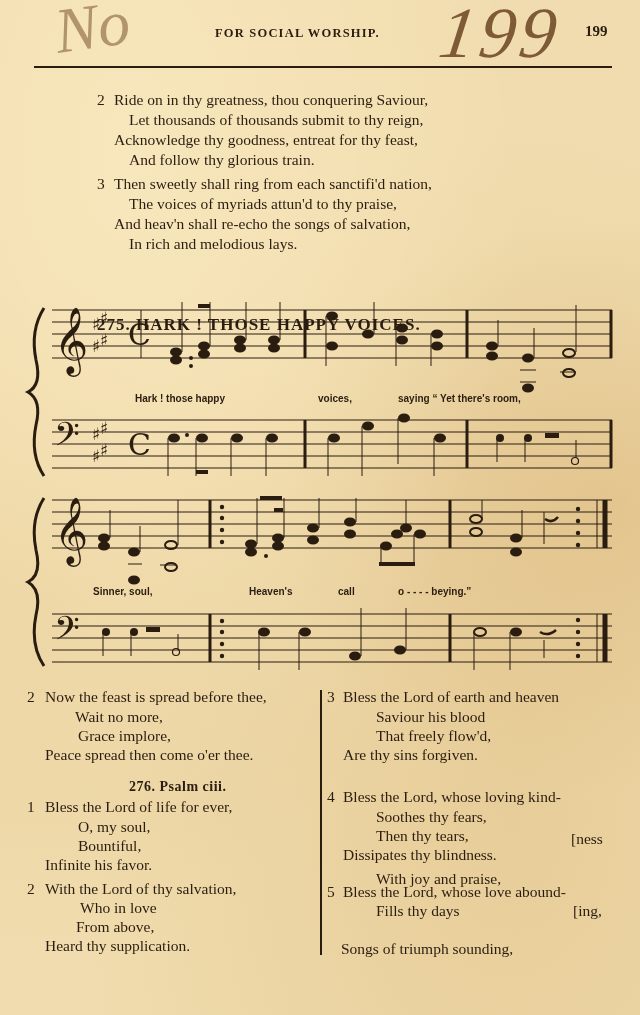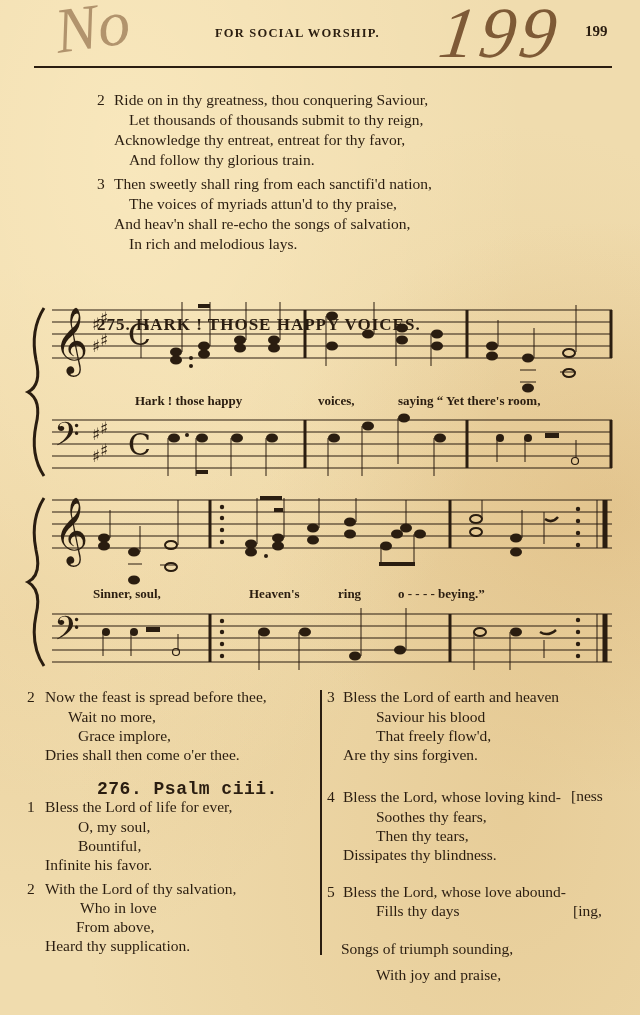--- a/index.html
+++ b/index.html
@@ -27,41 +27,41 @@
     .hand-mark {
       left: 55px; top: -10px; font-size: 64px; font-style: italic; color: #7a5230; opacity: .55;
       font-family: "Liberation Serif", serif; transform: rotate(-8deg);
     }
     .rule { left: 34px; top: 66px; width: 578px; height: 0; border-top: 2px solid #2a1d10; }
     .verse-line { position: absolute; font-size: 15.5px; font-family: "Liberation Serif", serif; white-space: nowrap; }
     .hymn-title {
       left: 97px; top: 272px; font-size: 17px; font-weight: bold; letter-spacing: 1px;
       font-family: "Liberation Serif", serif; white-space: nowrap; margin-top: 43px;
     }
-    .lyric { position: absolute; font-size: 13px; font-weight: bold; font-family: Liberation Serif, serif; white-space: nowrap; }
+    .lyric { position: absolute; font-size: 10px; font-weight: bold; font-family: Liberation Sans, sans-serif; white-space: nowrap; }
     .col-line { position: absolute; font-size: 15.5px; font-family: "Liberation Serif", serif; white-space: nowrap; }
-    .sub-title { position: absolute; font-size: 18px; font-weight: bold; font-family: Liberation Mono, monospace; white-space: nowrap; letter-spacing: .5px; }
+    .sub-title { position: absolute; font-size: 14px; font-weight: bold; font-family: Liberation Serif, serif; white-space: nowrap; letter-spacing: .5px; margin-left: 32px; }
     .divider { left: 320px; top: 690px; width: 0; height: 265px; border-left: 2px solid #2a1d10; }
     svg.music { position: absolute; left: 0; top: 0; }
   </style>
 </head>
 <body>
 
 <div class="abs hand-mark">No</div>
 <div class="abs hand-num">199</div>
 
 <div class="abs hdr-title">FOR SOCIAL WORSHIP.</div>
 <div class="abs hdr-page">199</div>
 <div class="abs rule"></div>
 
 <div>
   <div class="verse-line" style="left:97px;top:91px">2</div>
   <div class="verse-line" style="left:114px;top:91px">Ride on in thy greatness, thou conquering Saviour,</div>
   <div class="verse-line" style="left:129px;top:111px">Let thousands of thousands submit to thy reign,</div>
-  <div class="verse-line" style="left:114px;top:131px">Acknowledge thy entreat, entreat for thy favor,</div>
+  <div class="verse-line" style="left:114px;top:131px">Acknowledge thy goodness, entreat for thy feast,</div>
   <div class="verse-line" style="left:129px;top:151px">And follow thy glorious train.</div>
 
   <div class="verse-line" style="left:97px;top:175px">3</div>
   <div class="verse-line" style="left:114px;top:175px">Then sweetly shall ring from each sanctifi'd nation,</div>
   <div class="verse-line" style="left:129px;top:195px">The voices of myriads attun'd to thy praise,</div>
   <div class="verse-line" style="left:114px;top:215px">And heav'n shall re-echo the songs of salvation,</div>
   <div class="verse-line" style="left:129px;top:235px">In rich and melodious lays.</div>
 </div>
 
 <div class="abs hymn-title">
@@ -364,31 +364,31 @@
     <path d="M540 632 Q548 637 556 630" stroke-width="2.5" fill="none"></path>
   </g>
 </svg>
 
 <div class="lyric" style="left:135px;top:393px">Hark ! those happy</div>
 <div class="lyric" style="left:318px;top:393px">voices,</div>
 <div class="lyric" style="left:398px;top:393px">saying “ Yet there's room,</div>
 
 <div class="lyric" style="left:93px;top:586px">Sinner, soul,</div>
 <div class="lyric" style="left:249px;top:586px">Heaven's</div>
-<div class="lyric" style="left:338px;top:586px">ring</div>
+<div class="lyric" style="left:338px;top:586px">call</div>
 <div class="lyric" style="left:398px;top:586px">o - - - - beying.”</div>
 
 <div class="abs divider"></div>
 
 <div>
   <div class="col-line" style="left:27px;top:688px">2</div>
   <div class="col-line" style="left:45px;top:688px">Now the feast is spread before thee,</div>
-  <div class="col-line" style="left:68px;top:708px">Wait no more,</div>
+  <div class="col-line" style="left:75px;top:708px">Wait no more,</div>
   <div class="col-line" style="left:78px;top:727px">Grace implore,</div>
-  <div class="col-line" style="left:45px;top:746px">Dries shall then come o'er thee.</div>
+  <div class="col-line" style="left:45px;top:746px">Peace spread then come o'er thee.</div>
 
   <div class="sub-title" style="left:97px;top:779px">
     <span>276.</span>
     <span>Psalm ciii.</span>
   </div>
 
   <div class="col-line" style="left:27px;top:798px">1</div>
   <div class="col-line" style="left:45px;top:798px">Bless the Lord of life for ever,</div>
   <div class="col-line" style="left:78px;top:818px">O, my soul,</div>
   <div class="col-line" style="left:78px;top:837px">Bountiful,</div>
@@ -404,23 +404,23 @@
 <div>
   <div class="col-line" style="left:327px;top:688px">3</div>
   <div class="col-line" style="left:343px;top:688px">Bless the Lord of earth and heaven</div>
   <div class="col-line" style="left:376px;top:708px">Saviour his blood</div>
   <div class="col-line" style="left:376px;top:727px">That freely flow'd,</div>
   <div class="col-line" style="left:343px;top:746px">Are thy sins forgiven.</div>
 
   <div class="col-line" style="left:327px;top:788px">4</div>
   <div class="col-line" style="left:343px;top:788px">Bless the Lord, whose loving kind-</div>
   <div class="col-line" style="left:376px;top:808px">Soothes thy fears,</div>
-  <div class="col-line" style="left:571px;top:787px">[ness</div>
+  <div class="col-line" style="left:571px;top:830px">[ness</div>
   <div class="col-line" style="left:376px;top:827px">Then thy tears,</div>
   <div class="col-line" style="left:343px;top:846px">Dissipates thy blindness.</div>
 
   <div class="col-line" style="left:327px;top:883px">5</div>
   <div class="col-line" style="left:343px;top:883px">Bless the Lord, whose love abound-</div>
   <div class="col-line" style="left:376px;top:902px">Fills thy days</div>
   <div class="col-line" style="left:573px;top:902px">[ing,</div>
-  <div class="col-line" style="left:376px;top:966px">With joy and praise,</div>
+  <div class="col-line" style="left:376px;top:870px">With joy and praise,</div>
   <div class="col-line" style="left:341px;top:940px">Songs of triumph sounding,</div>
 </div>
 
 </body></html>

